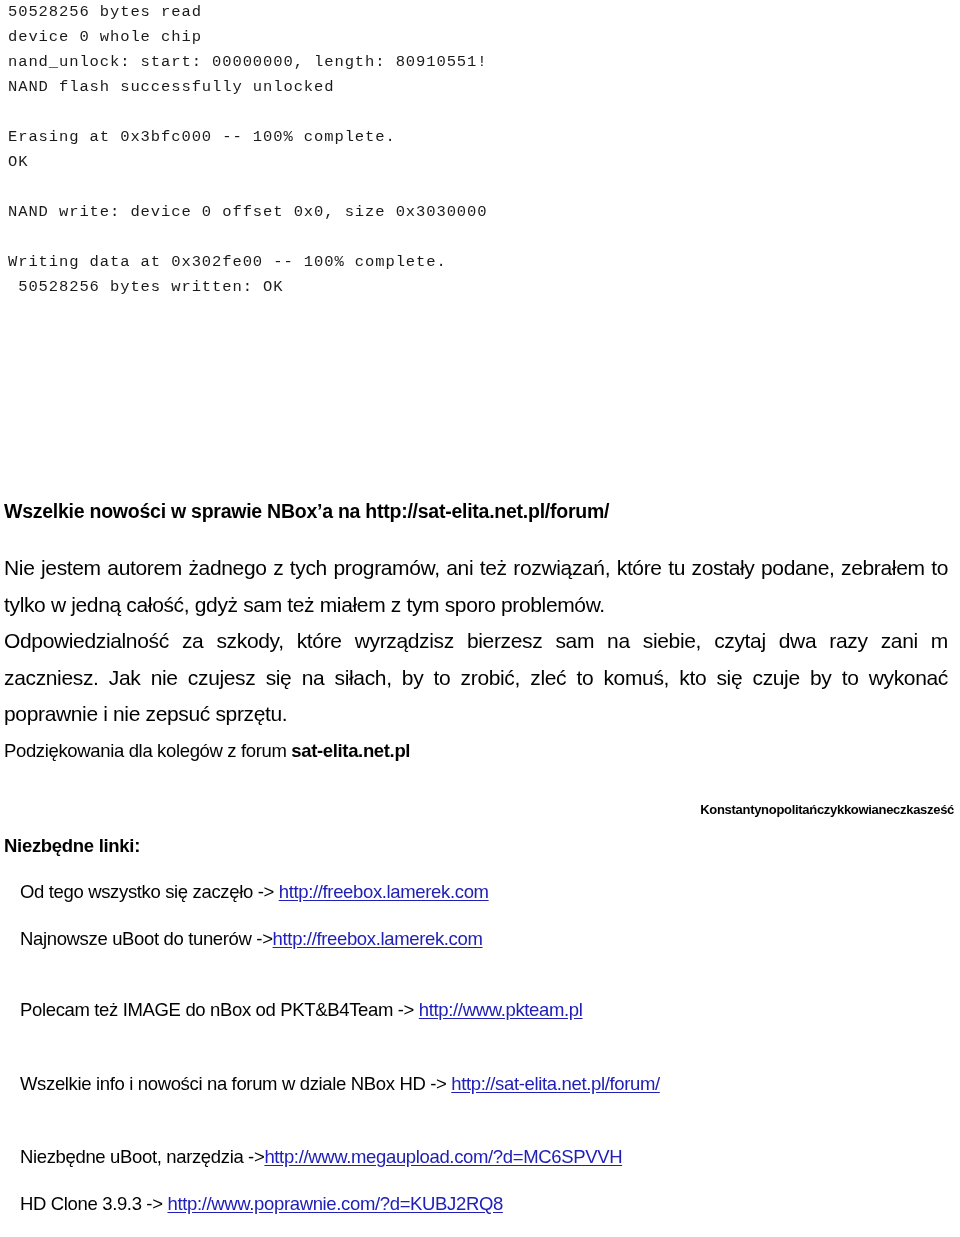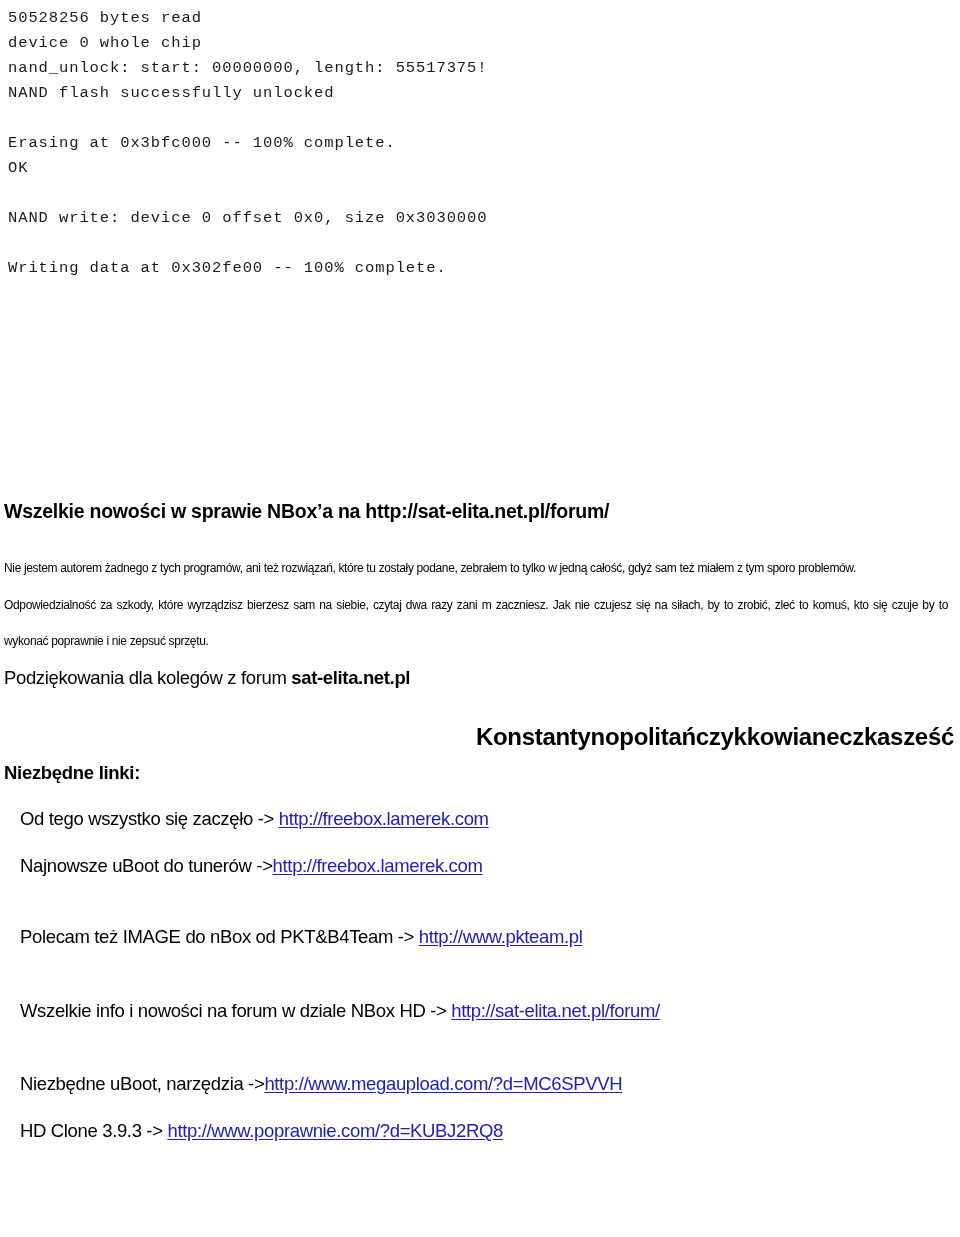--- a/index.html
+++ b/index.html
@@ -15,21 +15,21 @@
     overflow: hidden;
     font-family: "Liberation Sans", sans-serif;
     color: #000000;
     -webkit-font-smoothing: antialiased;
   }
 
   
   .console-block {
     position: absolute;
     left: 8px;
-    top: 6px;
+    top: 0px;
     width: 700px;
   }
   .console-line {
     font-family: "Liberation Mono", "DejaVu Sans Mono", monospace;
     font-size: 15.5px;
     line-height: 25px;
     letter-spacing: 0.9px;
     color: #1a1a1a;
     white-space: pre;
     height: 25px;
@@ -49,21 +49,21 @@
   .heading-main {
     font-size: 19.5px;
     font-weight: bold;
     line-height: 26px;
     letter-spacing: -0.25px;
     margin: 0;
     padding-top: 18px;
   }
 
   .para {
-    font-size: 12px;
+    font-size: 21px;
     line-height: 36.5px;
     letter-spacing: -0.35px;
     text-align: justify;
     text-justify: inter-word;
     margin: 0;
     padding-top: 26px;
     width: 944px;
   }
   .para.tight {
     padding-top: 0;
@@ -71,21 +71,21 @@
 
   .thanks-line {
     font-size: 18.5px;
     line-height: 36.5px;
     letter-spacing: -0.35px;
     margin: 0;
   }
   .thanks-line .b { font-weight: bold; }
 
   .konst-line {
-    font-size: 24px;
+    font-size: 13px;
     font-weight: bold;
     letter-spacing: -0.3px;
     line-height: 30px;
     margin: 0;
     padding-top: 26px;
     text-align: right;
     width: 950px;
   }
 
   .links-heading {
@@ -116,29 +116,30 @@
     text-decoration: underline;
     text-underline-offset: 2px;
   }
 </style>
 </head>
 <body>
 
 <div class="console-block">
   <div class="console-line">50528256 bytes read</div>
   <div class="console-line">device 0 whole chip</div>
-  <div class="console-line">nand_unlock: start: 00000000, length: 55517375!</div>
+  <div class="console-line">nand_unlock: start: 00000000, length: 80910551!</div>
   <div class="console-line">NAND flash successfully unlocked</div>
   <div class="console-line blank"></div>
   <div class="console-line">Erasing at 0x3bfc000 -- 100% complete.</div>
   <div class="console-line">OK</div>
   <div class="console-line blank"></div>
   <div class="console-line">NAND write: device 0 offset 0x0, size 0x3030000</div>
   <div class="console-line blank"></div>
   <div class="console-line">Writing data at 0x302fe00 -- 100% complete.</div>
+  <div class="console-line"> 50528256 bytes written: OK</div>
 </div>
 
 <div class="prose">
 
   <p class="heading-main">Wszelkie nowości w sprawie NBox’a na http://sat-elita.net.pl/forum/</p>
 
   <p class="para">Nie jestem autorem żadnego z tych programów, ani też rozwiązań, które tu zostały podane, zebrałem to tylko w jedną całość, gdyż sam też miałem z tym sporo problemów.</p>
 
   <p class="para tight">Odpowiedzialność za szkody, które wyrządzisz bierzesz sam na siebie, czytaj dwa razy zani m zaczniesz. Jak nie czujesz się na siłach, by to zrobić, zleć to komuś, kto się czuje by to wykonać poprawnie i nie zepsuć sprzętu.</p>
 

